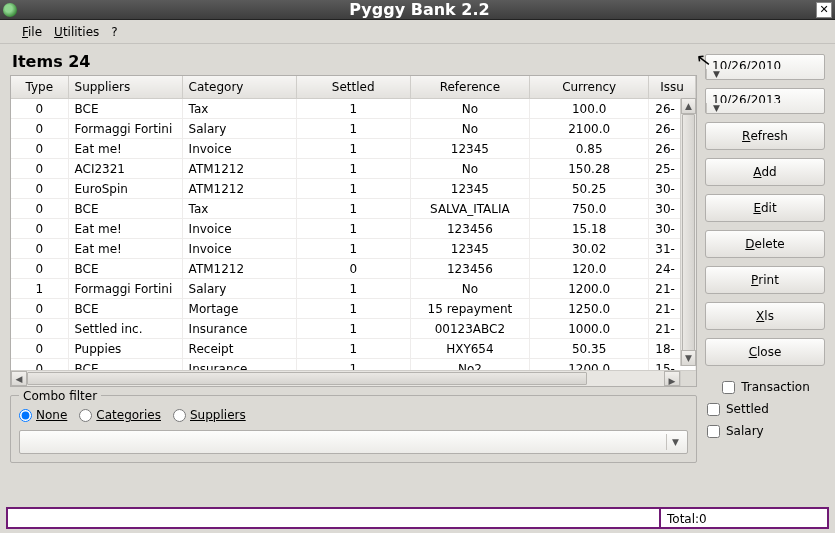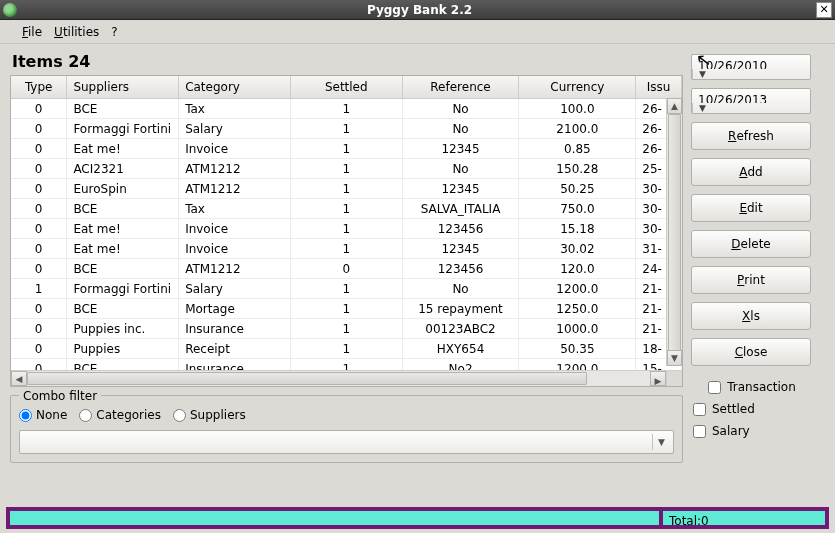--- a/index.html
+++ b/index.html
@@ -1,27 +1,27 @@
 <!DOCTYPE html>
 <html><head>
 <meta charset="utf-8">
 <style>
 * { box-sizing: border-box; margin: 0; padding: 0; font-family: "DejaVu Sans", "Liberation Sans", Arial, sans-serif; }
 body { background: #dcdad5; font-size: 12px; color: #000; width: 835px; height: 533px; overflow: hidden; position: relative; }
 
 .titlebar { background: linear-gradient(to bottom, #5a5a5a, #3e3e3e); height: 20px; display: flex; align-items: center; padding: 0 3px; border-bottom: 1px solid #222; }
 .titlebar .app-icon { width: 14px; height: 14px; background: radial-gradient(circle at 40% 40%, #8fd68f 30%, #2a7a2a 80%); border-radius: 50%; margin-right: 6px; }
-.titlebar .title { flex: 1; text-align: center; color: #fff; font-weight: bold; font-size: 12px; }
+.titlebar .title { flex: 1; text-align: center; color: #fff; font-weight: bold; font-size: 16px; }
 .titlebar .close-btn { width: 16px; height: 16px; background: #fff; color: #000; font-weight: bold; display: flex; align-items: center; justify-content: center; border: 1px solid #888; font-size: 11px; line-height: 1; cursor: pointer; }
 
 .menubar { background: #dcdad5; padding: 2px 22px; height: 24px; display: flex; align-items: center; gap: 12px; border-bottom: 1px solid #c4c2be; }
 .menubar .menu-item { cursor: pointer; }
 .menubar .menu-item .ul { text-decoration: underline; }
 
-.main { display: flex; padding: 6px 24px 4px 10px; gap: 8px; }
+.main { display: flex; padding: 6px 10px 4px 10px; gap: 8px; }
 .left { flex: 1; min-width: 0; }
 .right { width: 120px; padding-top: 4px; display: flex; flex-direction: column; gap: 8px; }
 
 .items-header { font-size: 16px; font-weight: bold; padding: 2px 0 4px 2px; }
 
 .table-wrap { border: 1px solid #b1afac; background: #fff; position: relative; }
 .table-scroll { height: 310px; overflow: hidden; position: relative; }
 table { border-collapse: collapse; width: 100%; table-layout: fixed; }
 thead th { background: linear-gradient(to bottom, #f6f5f3, #e3e1dd); border: 1px solid #cfcdc9; border-top: none; padding: 4px 6px; font-weight: normal; text-align: center; font-size: 12px; height: 22px; white-space: nowrap; overflow: hidden; }
 thead th:first-child { border-left: none; }
@@ -43,40 +43,40 @@
 .vscroll .vthumb { position:absolute; left:1px; right:1px; top:0; height: 240px; background: linear-gradient(to right,#eae8e4,#d6d4d0); border:1px solid #b5b3af; border-radius:1px; }
 .vscroll .varrow.bottom { position:absolute; bottom:0; left:0; right:0; }
 
 .hscroll { position: absolute; left:0; right:0; bottom:0; height: 16px; background:#e8e6e2; border-top:1px solid #cfcdc9; }
 .hscroll .harrow { position:absolute; top:0; bottom:0; width:16px; background: linear-gradient(to bottom,#f2f0ed,#dad8d4); border:1px solid #b5b3af; display:flex; align-items:center; justify-content:center; font-size:9px; color:#555; }
 .hscroll .harrow.left { left:0; }
 .hscroll .harrow.right { right:16px; }
 .hscroll .hcorner { position:absolute; right:0; top:0; width:16px; height:16px; background:#dcdad5; border-left:1px solid #cfcdc9;}
 .hscroll .hthumb { position:absolute; top:1px; bottom:1px; left:16px; width: 560px; background: linear-gradient(to bottom,#eae8e4,#d6d4d0); border:1px solid #b5b3af; border-radius:1px; }
 
-.combo-filter { border: 1px solid #b1afac; border-radius: 2px; margin-top: 8px; padding: 4px 8px 8px 8px; position: relative; background: #dcdad5; }
+.combo-filter { border: 1px solid #b1afac; border-radius: 2px; margin-top: 8px; padding: 4px 8px 8px 8px; position: relative; background: #dcdad5; text-decoration: underline; }
 .combo-filter .legend { position: relative; top: -11px; left: 0; background: #dcdad5; padding: 0 4px; font-size: 12px; display:inline-block; }
 .combo-filter .radios { margin-top: -6px; display:flex; gap: 12px; align-items:center; }
 .combo-filter label { display:flex; align-items:center; gap:4px; cursor:pointer; }
 .combo-filter input[type=radio]{ margin:0; }
 .combo-select { margin-top: 8px; width: 100%; height: 24px; border: 1px solid #b1afac; background: linear-gradient(to bottom,#fdfdfc,#ecebe8); position:relative; border-radius:2px; }
 .combo-select .arrow { position:absolute; right:3px; top:3px; bottom:3px; width:18px; border-left:1px solid #c4c2be; display:flex; align-items:center; justify-content:center; font-size:9px; color:#555; }
 
 .date-picker { display:flex; border:1px solid #b1afac; background: linear-gradient(to bottom,#fdfdfc,#ecebe8); height:26px; border-radius:2px;flex-direction:column; }
 .date-picker .val { flex:1; padding: 4px 6px; font-size:12px; overflow:hidden; white-space:nowrap;}
 .date-picker .arrow { width:20px; border-left:1px solid #c4c2be; display:flex; align-items:center; justify-content:center; font-size:9px; color:#444;}
 
 .btn { height: 28px; border:1px solid #b1afac; background: linear-gradient(to bottom,#fdfdfc,#e3e1dd); border-radius:3px; display:flex; align-items:center; justify-content:center; cursor:pointer; font-size:12px; }
 .btn .ul { text-decoration: underline; }
 
 .chk-row { display:flex; align-items:center; gap:6px; padding-left:2px; }
 .chk-row input { margin:0; }
 
 .statusbar { position:absolute; left:6px; right:6px; bottom:4px; height:22px; display:flex; gap:0; }
-.statusbar .cell { border:4px solid #701a75; background: #5eead4; height:22px; }
+.statusbar .cell { border:2px solid #701a75; background: #ffffff; height:22px; }
 .statusbar .cell.grow { flex:1; border-right:none; }
 .statusbar .cell.total { width:170px; padding:3px 6px; font-size:12px; }
 
 .cursor { position:absolute; left:696px; top:49px; font-size:18px; color:#000; pointer-events:none; transform: rotate(-8deg);}
 </style>
 </head>
 <body>
 
 <div class="titlebar">
   <div class="app-icon"></div>
@@ -215,21 +215,21 @@
                 <td class="center">0</td>
                 <td class="left">BCE</td>
                 <td class="left">Mortage</td>
                 <td class="center">1</td>
                 <td class="center">15 repayment</td>
                 <td class="center">1250.0</td>
                 <td class="left">21-</td>
               </tr>
               <tr>
                 <td class="center">0</td>
-                <td class="left">Puppies inc.</td>
+                <td class="left">Settled inc.</td>
                 <td class="left">Insurance</td>
                 <td class="center">1</td>
                 <td class="center">00123ABC2</td>
                 <td class="center">1000.0</td>
                 <td class="left">21-</td>
               </tr>
               <tr>
                 <td class="center">0</td>
                 <td class="left">Puppies</td>
                 <td class="left">Receipt</td>

